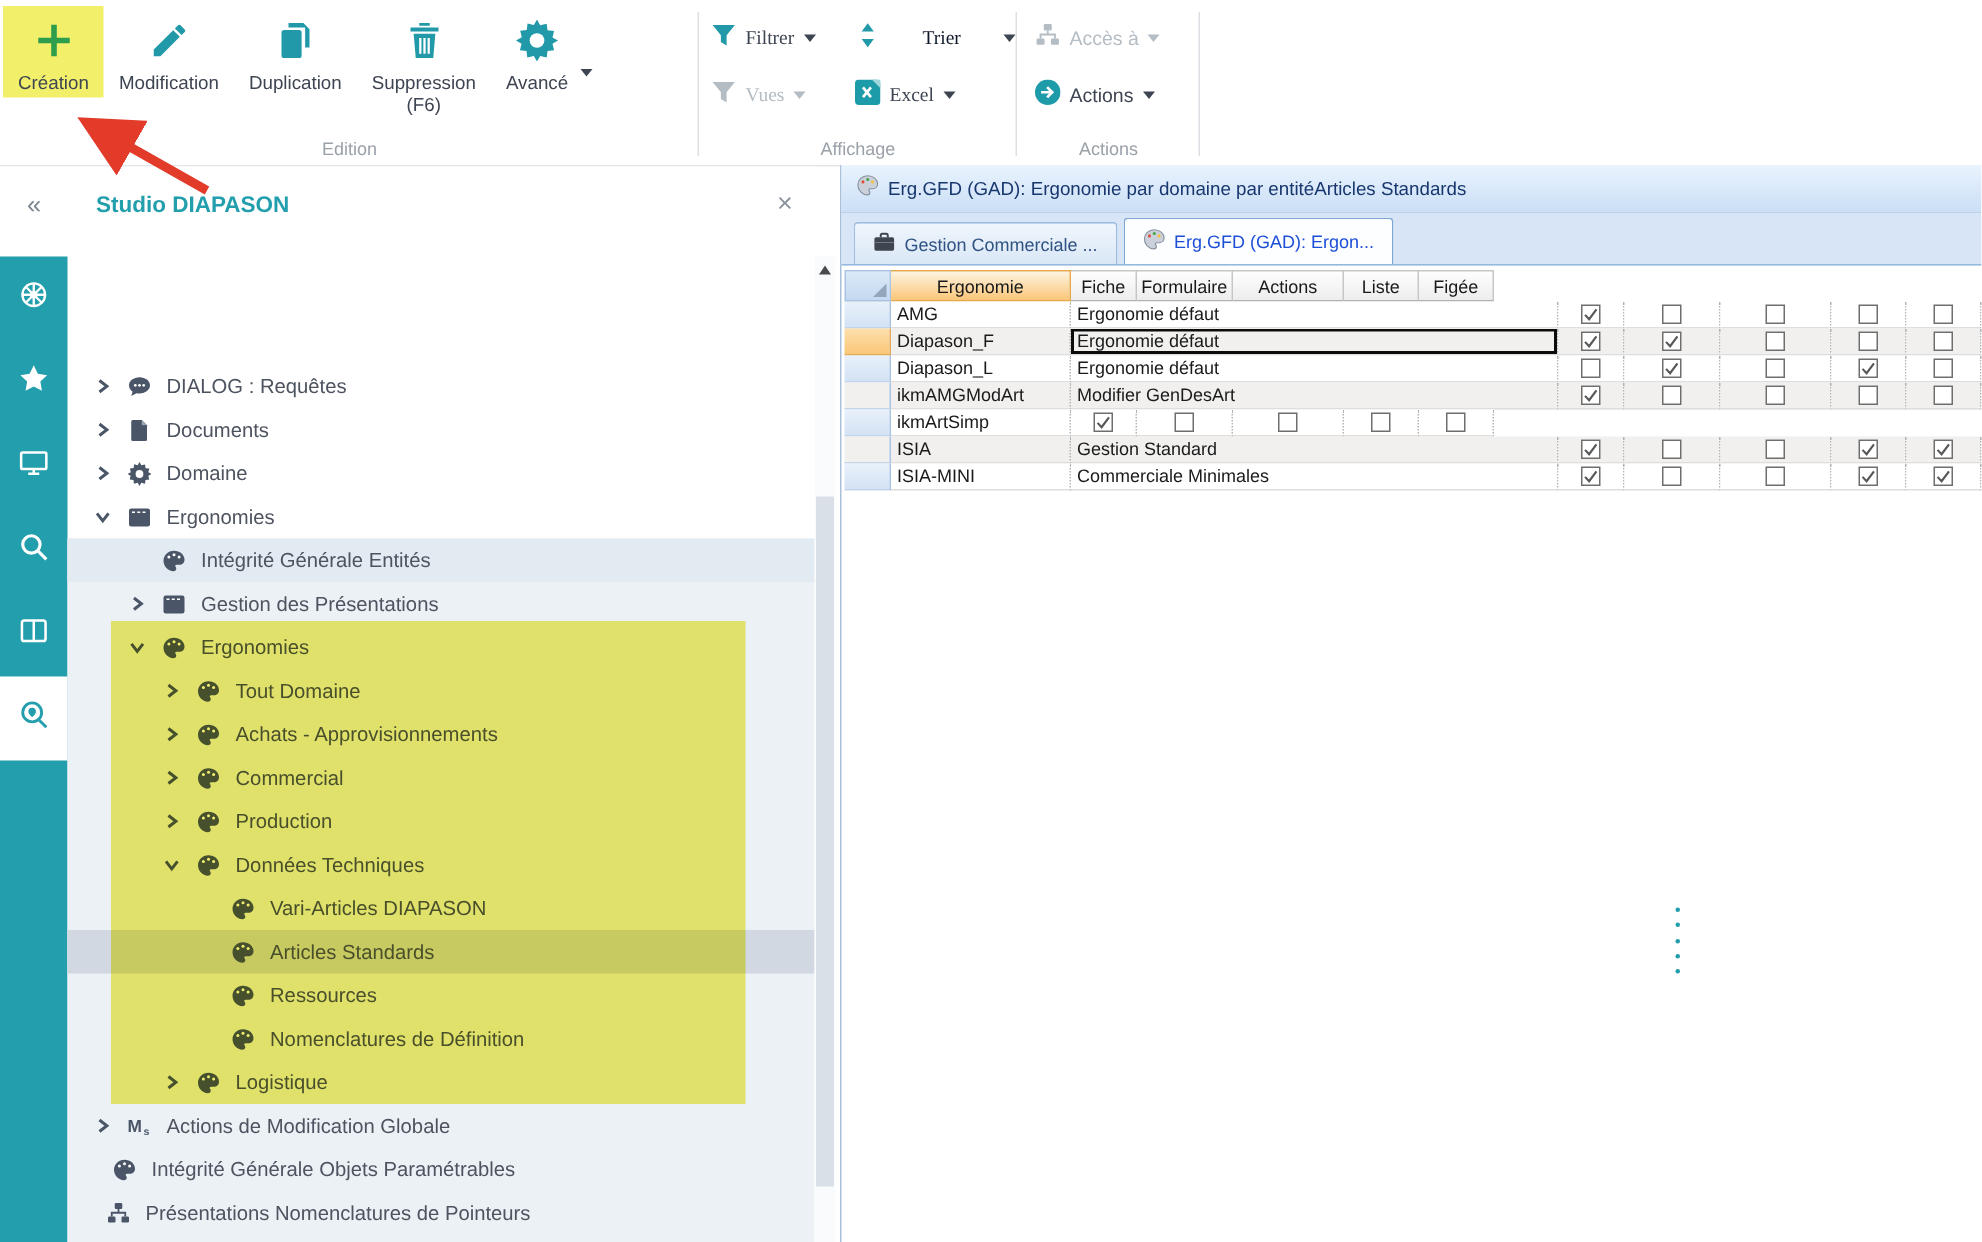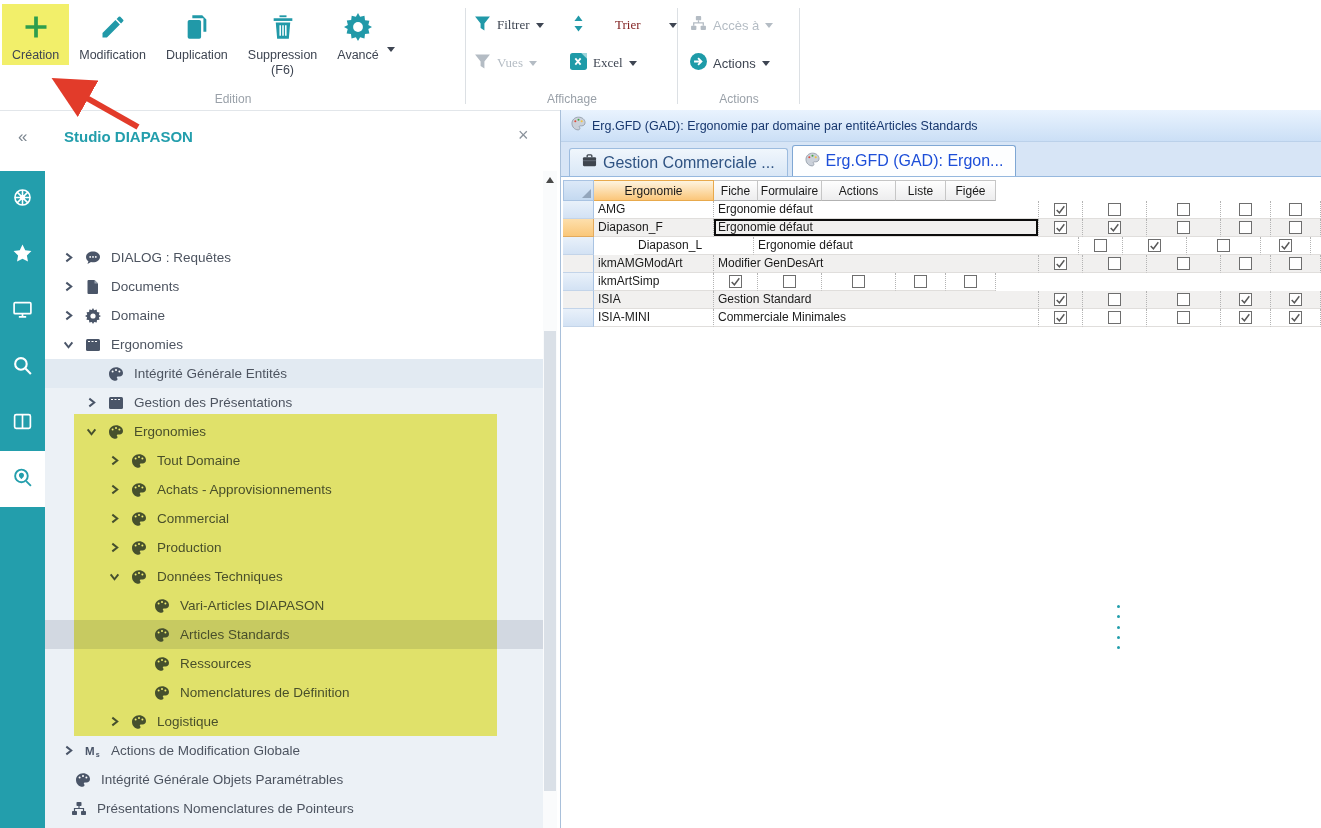--- a/index.html
+++ b/index.html
@@ -69,21 +69,21 @@
   #main { position:absolute; left:560px; top:110px; width:761px; height:718px; background:#fff; border-left:1px solid #a9c0da; }
   #win-titlebar { position:absolute; left:0; top:0; right:0; height:32px;
     background:linear-gradient(#E9F3FE, #CBDFF6); border-bottom:1px solid #BBD1EA;
     display:flex; align-items:center; padding-left:10px; gap:6px; }
   #win-titlebar svg { width:15px; height:15px; }
   #win-title-text { font-size:12.5px; color:#17376E; }
   #tabstrip { position:absolute; left:0; top:32px; right:0; height:35px; background:#D7E5F6;
     border-bottom:1px solid #96B8DE; display:flex; align-items:flex-end; padding-left:8px; gap:4px; }
   .tab { height:28px; display:flex; align-items:center; gap:6px; padding:0 12px;
     border:1px solid #9DBCDF; border-bottom:none; border-radius:3px 3px 0 0;
-    background:linear-gradient(#F0F6FC,#D9E7F6); font-size:16px; color:#2F5382; cursor:pointer; white-space:nowrap; }
+    background:linear-gradient(#F0F6FC,#D9E7F6); font-size:12px; color:#2F5382; cursor:pointer; white-space:nowrap; }
   .tab svg { width:15px; height:15px; }
   .tab.active { background:#FDFEFF; border-color:#7FA7D4; color:#1d4ed8; height:31px; }
 
   
   #grid { position:absolute; left:2px; top:70px; font-size:12px; color:#1a1a1a; }
   .g-row { display:flex; }
   .g-cell { height:18px; line-height:17px; overflow:hidden; border-right:1px dotted #b3b3b3;
     border-bottom:1px solid #e0dedc; padding:0 4px; background:#fff; }
   .g-row.even .g-cell { background:#F1F0EF; }
   .g-cell.chk { display:flex; align-items:center; justify-content:center; padding:0; }
@@ -164,21 +164,21 @@
   </div>
   <div class="tb-group" id="grp-affichage">
     <div class="small-grid" id="affichage-buttons">
         <div class="small-btn" style="color: rgb(62, 69, 82);">
           <span style="color: rgb(33, 153, 168);"><svg viewBox="0 0 16 16" fill="currentColor">
               <path d="M1 1.5h14L9.8 8v6.5l-3.6-2.2V8z"></path>
             </svg></span>
           <span>Filtrer</span>
           <span class="caret"></span>
         </div>
-        <div class="small-btn" style="color: #7f1d1d; gap: 28px;">
+        <div class="small-btn" style="color: #0f172a; gap: 28px;">
           <span style="color: rgb(33, 153, 168);"><svg viewBox="0 0 16 16" fill="currentColor">
               <path d="M8 .5l3.8 5.2H4.2z"></path>
               <path d="M8 15.5L4.2 10.3h7.6z"></path>
             </svg></span>
           <span>Trier</span>
           <span class="caret"></span>
         </div>
         <div class="small-btn disabled" style="color: rgb(180, 188, 196);">
           <span style="color: rgb(180, 188, 196);"><svg viewBox="0 0 16 16" fill="currentColor">
               <path d="M1 1.5h14L9.8 8v6.5l-3.6-2.2V8z"></path>
@@ -651,21 +651,21 @@
         </div>
         <div class="g-cell chk" style="width: 50px;">
           <span class="cbx"></span>
         </div>
         <div class="g-cell chk" style="width: 50px;">
           <span class="cbx"></span>
         </div>
       </div>
       <div class="g-row">
         <div class="g-cell g-selcell" style="width: 31px;"></div>
-        <div class="g-cell" style="width: 120px; margin-left: 40px;">Diapason_L</div>
+        <div class="g-cell" style="width: 120px;">Diapason_L</div>
         <div class="g-cell" style="width: 325px;">Ergonomie défaut</div>
         <div class="g-cell chk" style="width: 44px;">
           <span class="cbx"></span>
         </div>
         <div class="g-cell chk" style="width: 64px;">
           <span class="cbx">
             <svg viewBox="0 0 13 13" fill="none" stroke="#585858" stroke-width="1.7">
               <path d="M2 7l3.2 3.4L11 2.6"></path>
             </svg>
           </span>

